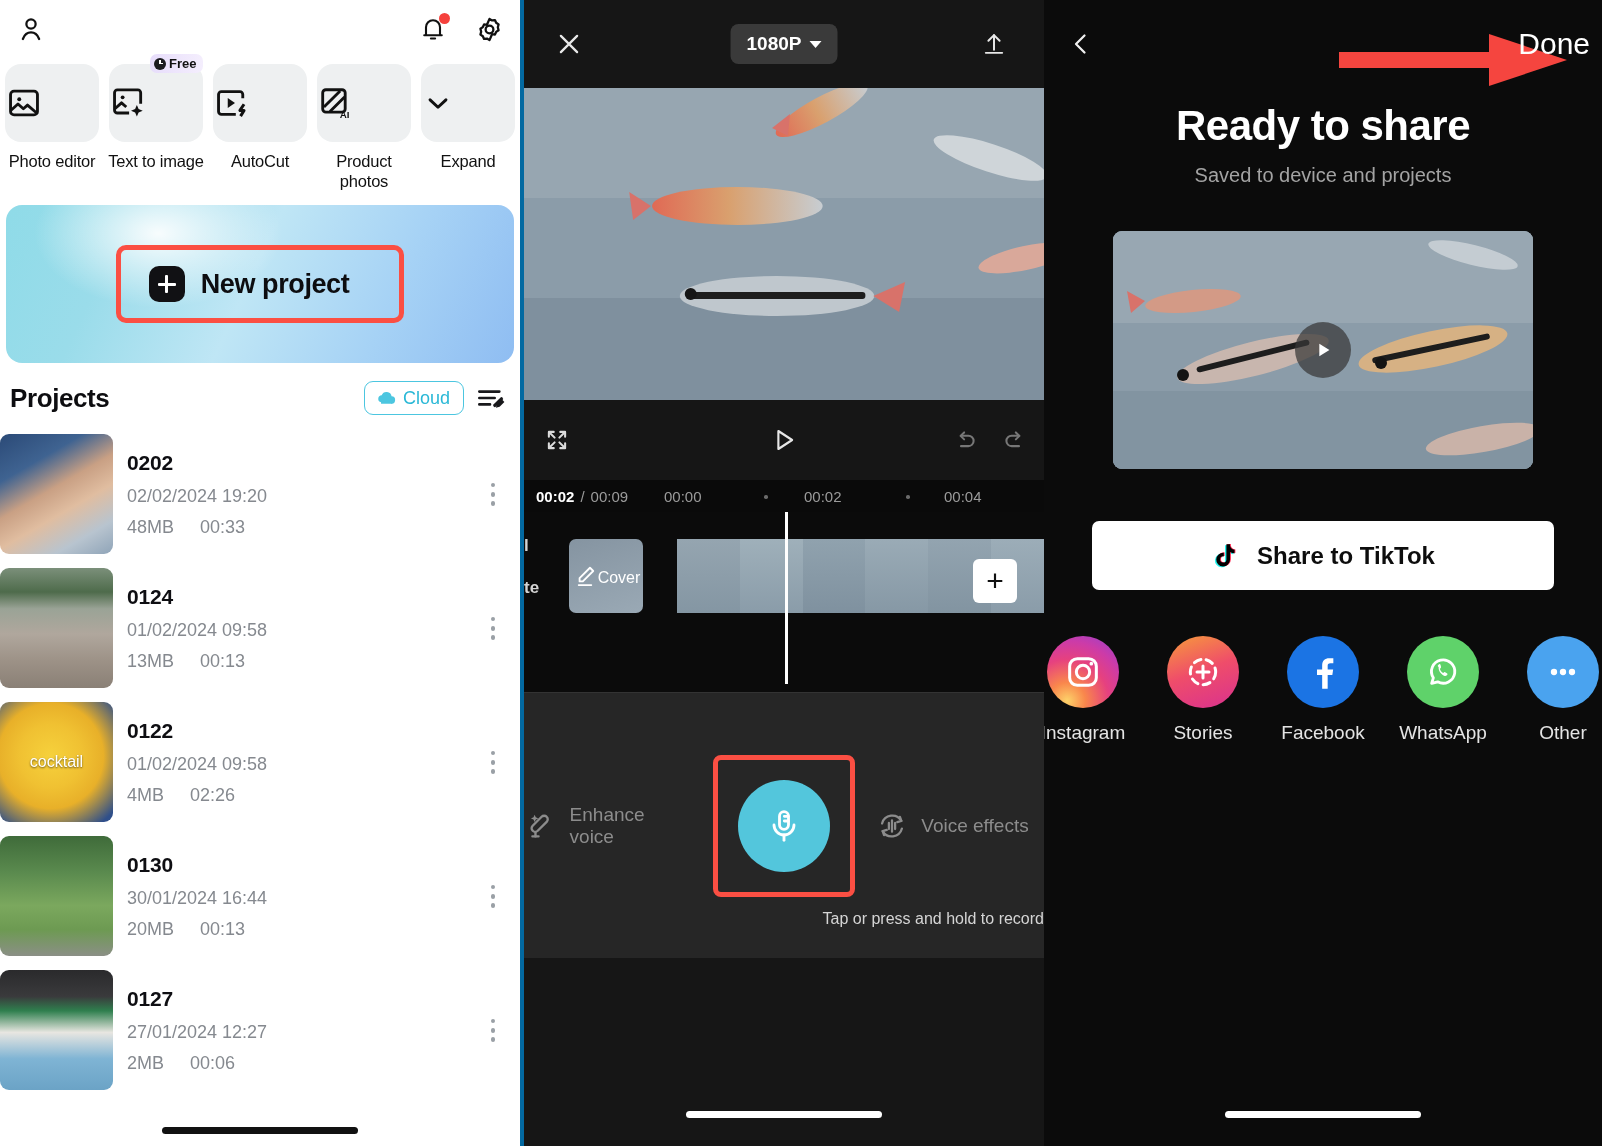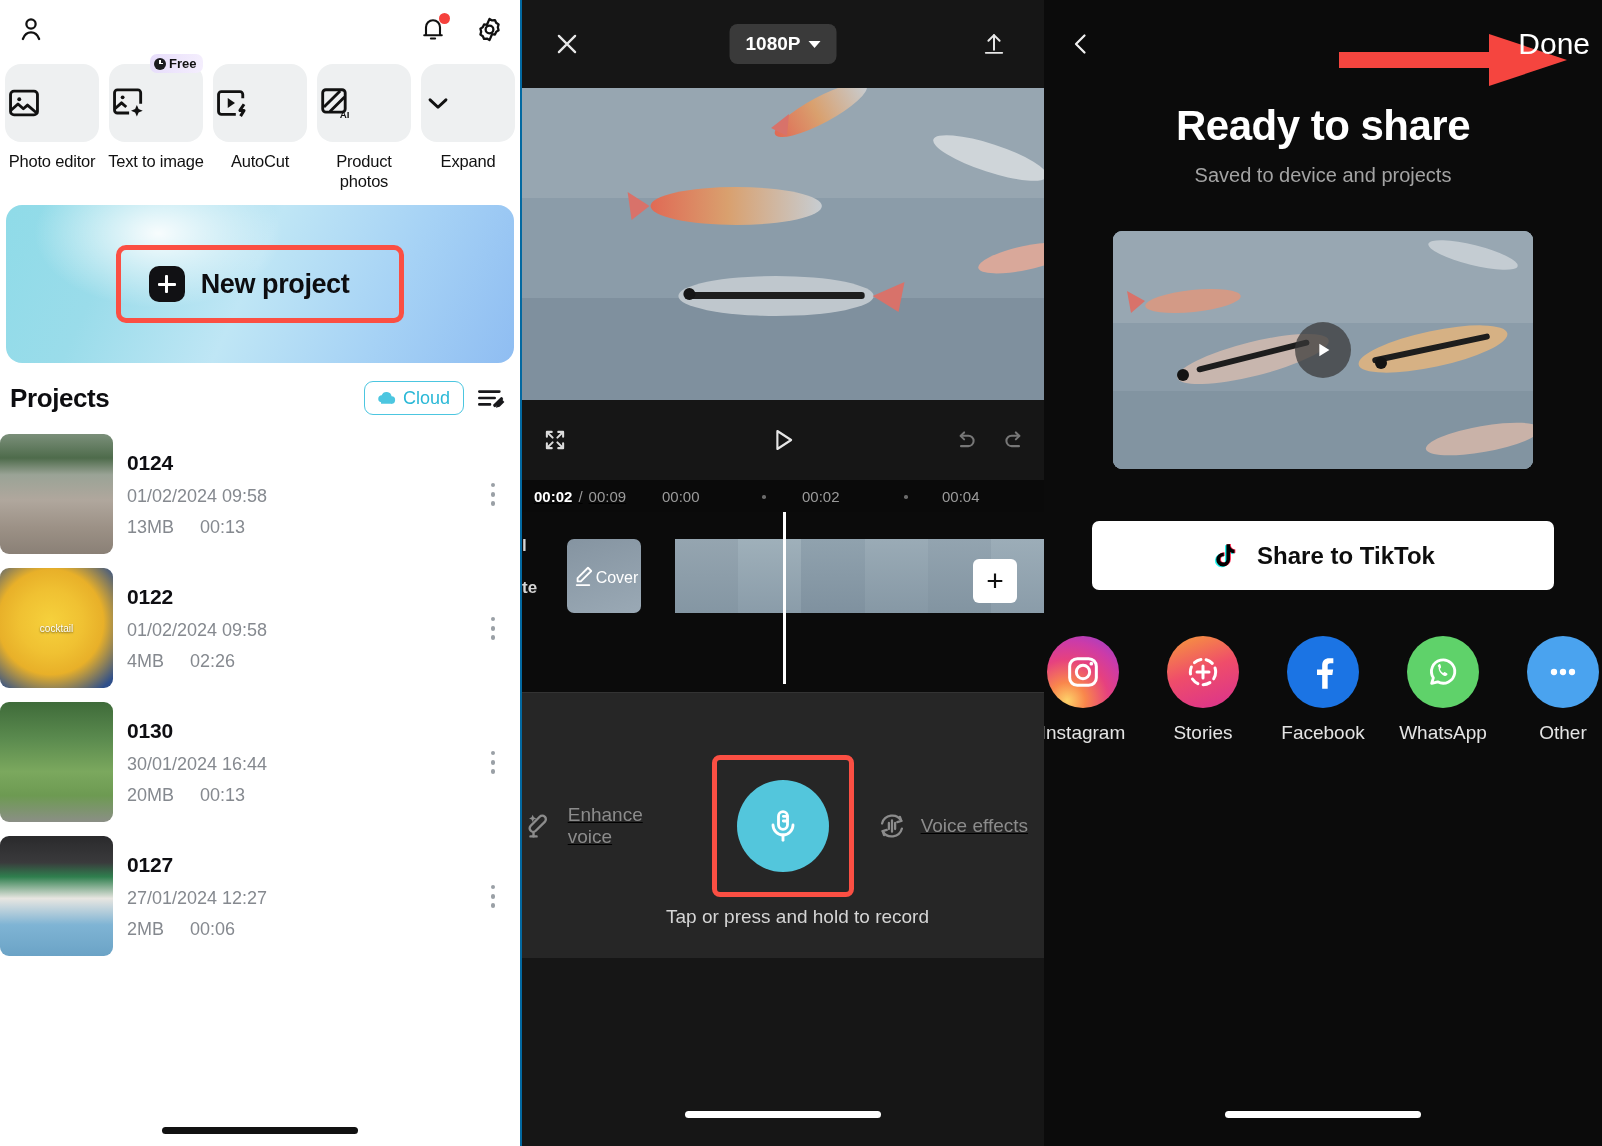--- a/index.html
+++ b/index.html
@@ -102,40 +102,39 @@
     display: flex; align-items: center; padding: 6px 14px 6px 0; gap: 14px;
     height: 134px;
   }
   .thumb {
     width: 113px; height: 120px; border-radius: 9px; flex: 0 0 113px;
     background-size: cover; background-position: center; position: relative;
     overflow: hidden;
   }
   .thumb-cap {
     position: absolute; left: 50%; top: 50%; transform: translate(-50%,-50%);
-    color: #fff; font-size: 10px; text-shadow: 0 1px 2px rgba(0,0,0,.6);
+    color: #fff; font-size: 16px; text-shadow: 0 1px 2px rgba(0,0,0,.6);
   }
   .proj-info { flex: 1; min-width: 0; }
   .proj-name { font-size: 21px; font-weight: 700; color: #0e0e12; letter-spacing: -0.2px; }
   .proj-date { font-size: 18px; color: #85898f; margin-top: 11px; }
   .proj-meta { font-size: 18px; color: #85898f; margin-top: 10px; display: flex; gap: 26px; }
   .kebab { width: 26px; display: flex; flex-direction: column; align-items: center; gap: 4.5px; flex: 0 0 26px; }
   .kebab i { width: 4.6px; height: 4.6px; border-radius: 50%; background: #9aa0a6; display: block; }
 
   .home-indicator-dark {
     position: absolute; bottom: 12px; left: 50%; transform: translateX(-50%);
     width: 196px; height: 7px; border-radius: 4px; background: #111;
   }
 
   
   .panel-editor {
     width: 524px; height: 1146px; background: #161616;
     position: relative; flex: 0 0 524px; overflow: hidden;
-    border-left: 2px solid #0369a1;
-    text-decoration: underline;
+    border-left: 4px solid #0369a1;
   }
   .ed-topbar {
     height: 88px; display: flex; align-items: center; padding: 0 30px;
     position: relative;
   }
   .ed-res {
     position: absolute; left: 50%; transform: translateX(-50%);
     background: #3a3a3a; color: #fff; font-size: 19px; font-weight: 600;
     border-radius: 8px; padding: 9px 16px; display: flex; align-items: center; gap: 8px;
   }
@@ -208,22 +207,22 @@
     width: 170px; display: flex; align-items: center;
     gap: 12px; color: #8c8c8c; font-size: 19px;
   }
   .vp-center { width: 184px; display: flex; align-items: center; justify-content: center; }
   .vp-hl { border: 5px solid #fb4f43; border-radius: 8px; padding: 20px; }
   .mic-circle {
     width: 92px; height: 92px; border-radius: 50%; background: #53c6dc;
     display: flex; align-items: center; justify-content: center;
   }
   .vp-hint {
-    position: absolute; bottom: 30px; left: 0; right: 0; text-align: center;
-    color: #d5d5d5; font-size: 19px; padding-left: 29px;
+    position: absolute; bottom: 30px; left: 0; right: 0; text-align: right;
+    color: #d5d5d5; font-size: 16px; padding-left: 29px;
   }
   .home-indicator-light {
     position: absolute; bottom: 28px; left: 50%; transform: translateX(-50%);
     width: 196px; height: 7px; border-radius: 4px; background: #fff;
   }
 
   
   .panel-share {
     flex: 1 1 auto; height: 1146px; background: #0b0b0b; position: relative; overflow: hidden;
   }
@@ -374,20 +373,38 @@
         <svg width="32" height="32" viewBox="0 0 24 24" fill="none" stroke="#18181b" stroke-width="2" stroke-linecap="round">
           <path d="M4 7.2h15M4 12h11.5M4 16.8h8"></path>
           <path d="M20.6 12.6l-5 5" stroke-width="2.4"></path>
           <path d="M19.2 18.6l-2.8.8.8-2.8 3.6-3.6 2 2z" fill="#18181b" stroke="none"></path>
         </svg>
       </div>
     </div>
 
     <div class="proj-list">
 
+      <div class="proj-row">
+        <div class="thumb" style="background:linear-gradient(150deg,#2b4a77 0%,#3f6391 26%,#c9a084 46%,#e0bda0 62%,#b8c4cf 82%,#8fa4b8 100%);">
+          <span class="thumb-cap"></span>
+        </div>
+        <div class="proj-info">
+          <div class="proj-name">0202</div>
+          <div class="proj-date">02/02/2024 19:20</div>
+          <div class="proj-meta">
+            <span>48MB</span>
+            <span>00:33</span>
+          </div>
+        </div>
+        <div class="kebab">
+            <i></i>
+            <i></i>
+            <i></i>
+          </div>
+      </div>
 
       <div class="proj-row">
         <div class="thumb" style="background:linear-gradient(180deg,#7b8f7a 0%,#4e6b4b 20%,#9aa396 34%,#b0a79d 55%,#9c9186 78%,#8a8076 100%);">
           <span class="thumb-cap"></span>
         </div>
         <div class="proj-info">
           <div class="proj-name">0124</div>
           <div class="proj-date">01/02/2024 09:58</div>
           <div class="proj-meta">
             <span>13MB</span>

